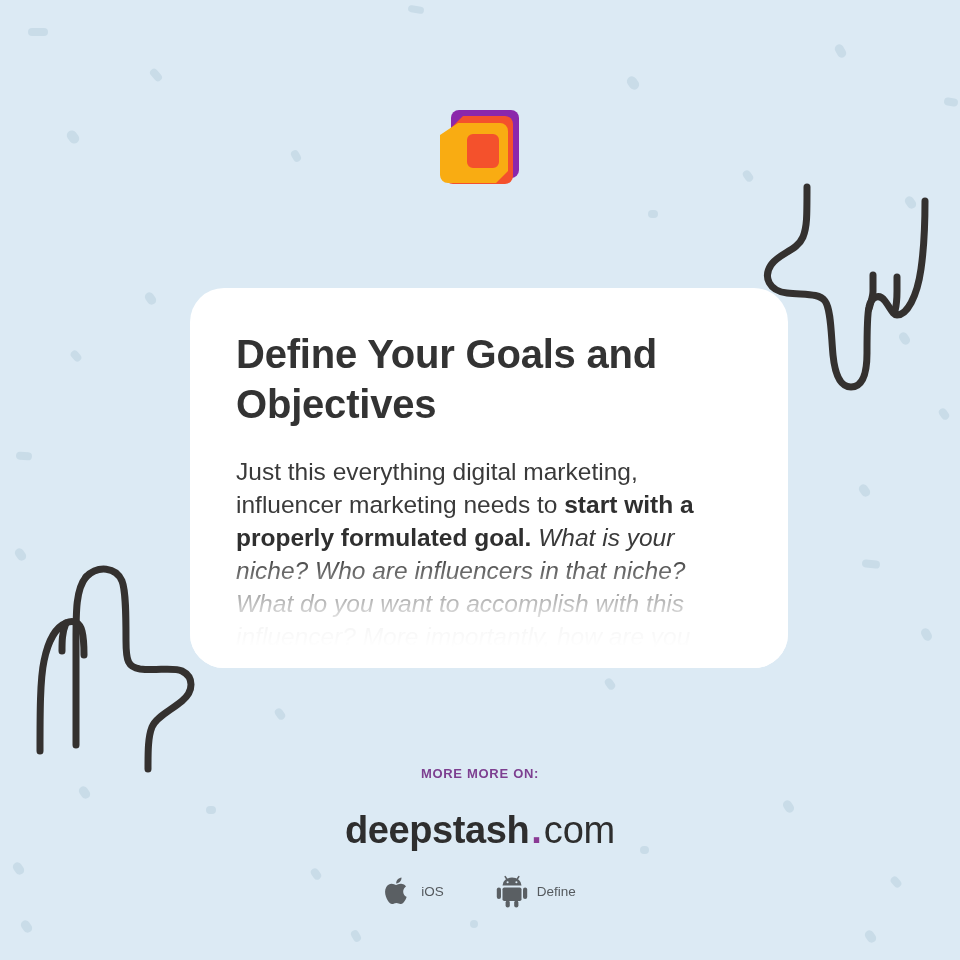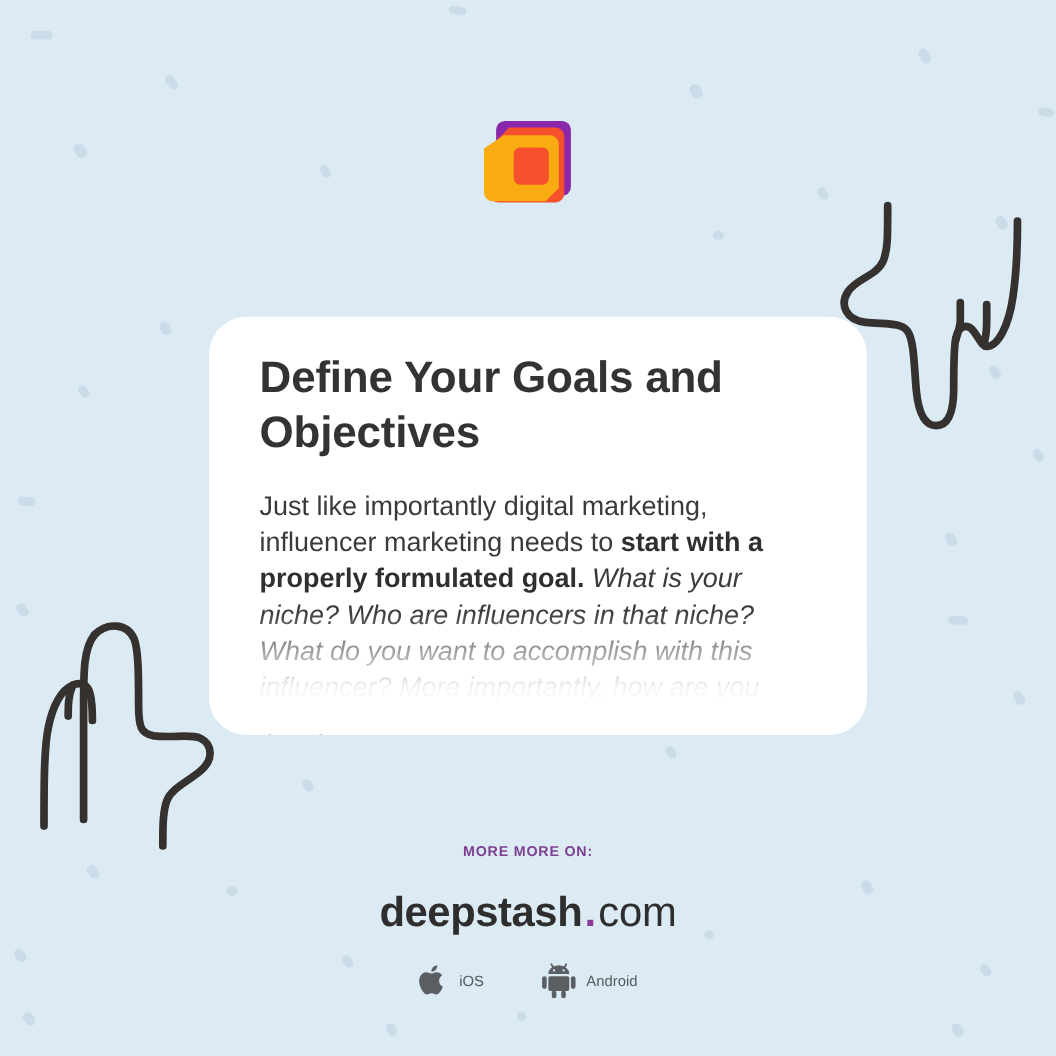--- a/index.html
+++ b/index.html
@@ -64,20 +64,21 @@
     top: 288px;
     width: 598px;
     height: 380px;
     background: #ffffff;
     border-radius: 34px;
     z-index: 2;
     overflow: hidden;
   }
   #card-inner {
     padding: 30px 70px 0 46px;
+    margin-top: 11px;
   }
   #card-title {
     font-size: 40px;
     line-height: 50px;
     font-weight: bold;
     color: #333333;
     letter-spacing: -0.2px;
   }
   #card-body {
     margin-top: 26px;
@@ -221,21 +222,21 @@
       <path d="M21 19 h42 a8 8 0 0 1 8 8 v40 l-12 12 h-48 a8 8 0 0 1 -8 -8 v-40 z
                M30 36 a6 6 0 0 1 6 -6 h20 a6 6 0 0 1 6 6 v22 a6 6 0 0 1 -6 6 h-20 a6 6 0 0 1 -6 -6 z" fill="#f9ac12" fill-rule="evenodd"></path>
     </svg>
   </span>
 </div>
 
 <div id="card">
   <div id="card-inner">
     <h1 id="card-title">Define Your Goals and Objectives</h1>
     <p id="card-body">
-      <span>Just like importantly digital marketing, influencer marketing needs to </span><b>start with a properly formulated goal.</b><i> What is your niche? Who are influencers in that niche? What do you want to accomplish with this influencer? More importantly, how are you going to measure</i>
+      <span>Just this everything digital marketing, influencer marketing needs to </span><b>start with a properly formulated goal.</b><i> What is your niche? Who are influencers in that niche? What do you want to accomplish with this influencer? More importantly, how are you going to measure</i>
     </p>
   </div>
   <div id="card-fade"></div>
 </div>
 
 <div id="footer">
   <div id="read-more-on">MORE MORE ON:</div>
 
   <div id="brand"><span id="brand-name">deepstash</span><span id="brand-dot">.</span><span id="brand-tld">com</span></div>
 
@@ -264,17 +265,17 @@
 
           <rect x="6.5" y="13.4" width="19" height="13.6" rx="1.8" fill="#5a5f63"></rect>
 
           <rect x="0.8" y="13.4" width="4.2" height="11.6" rx="2.1" fill="#5a5f63"></rect>
           <rect x="27" y="13.4" width="4.2" height="11.6" rx="2.1" fill="#5a5f63"></rect>
 
           <rect x="9.6" y="26.4" width="4.2" height="7.2" rx="2.1" fill="#5a5f63"></rect>
           <rect x="18.2" y="26.4" width="4.2" height="7.2" rx="2.1" fill="#5a5f63"></rect>
         </svg>
       </span>
-      <span class="store-label">Android</span>
+      <span class="store-label">Define</span>
     </div>
 
   </div>
 </div>
 
 </body></html>

